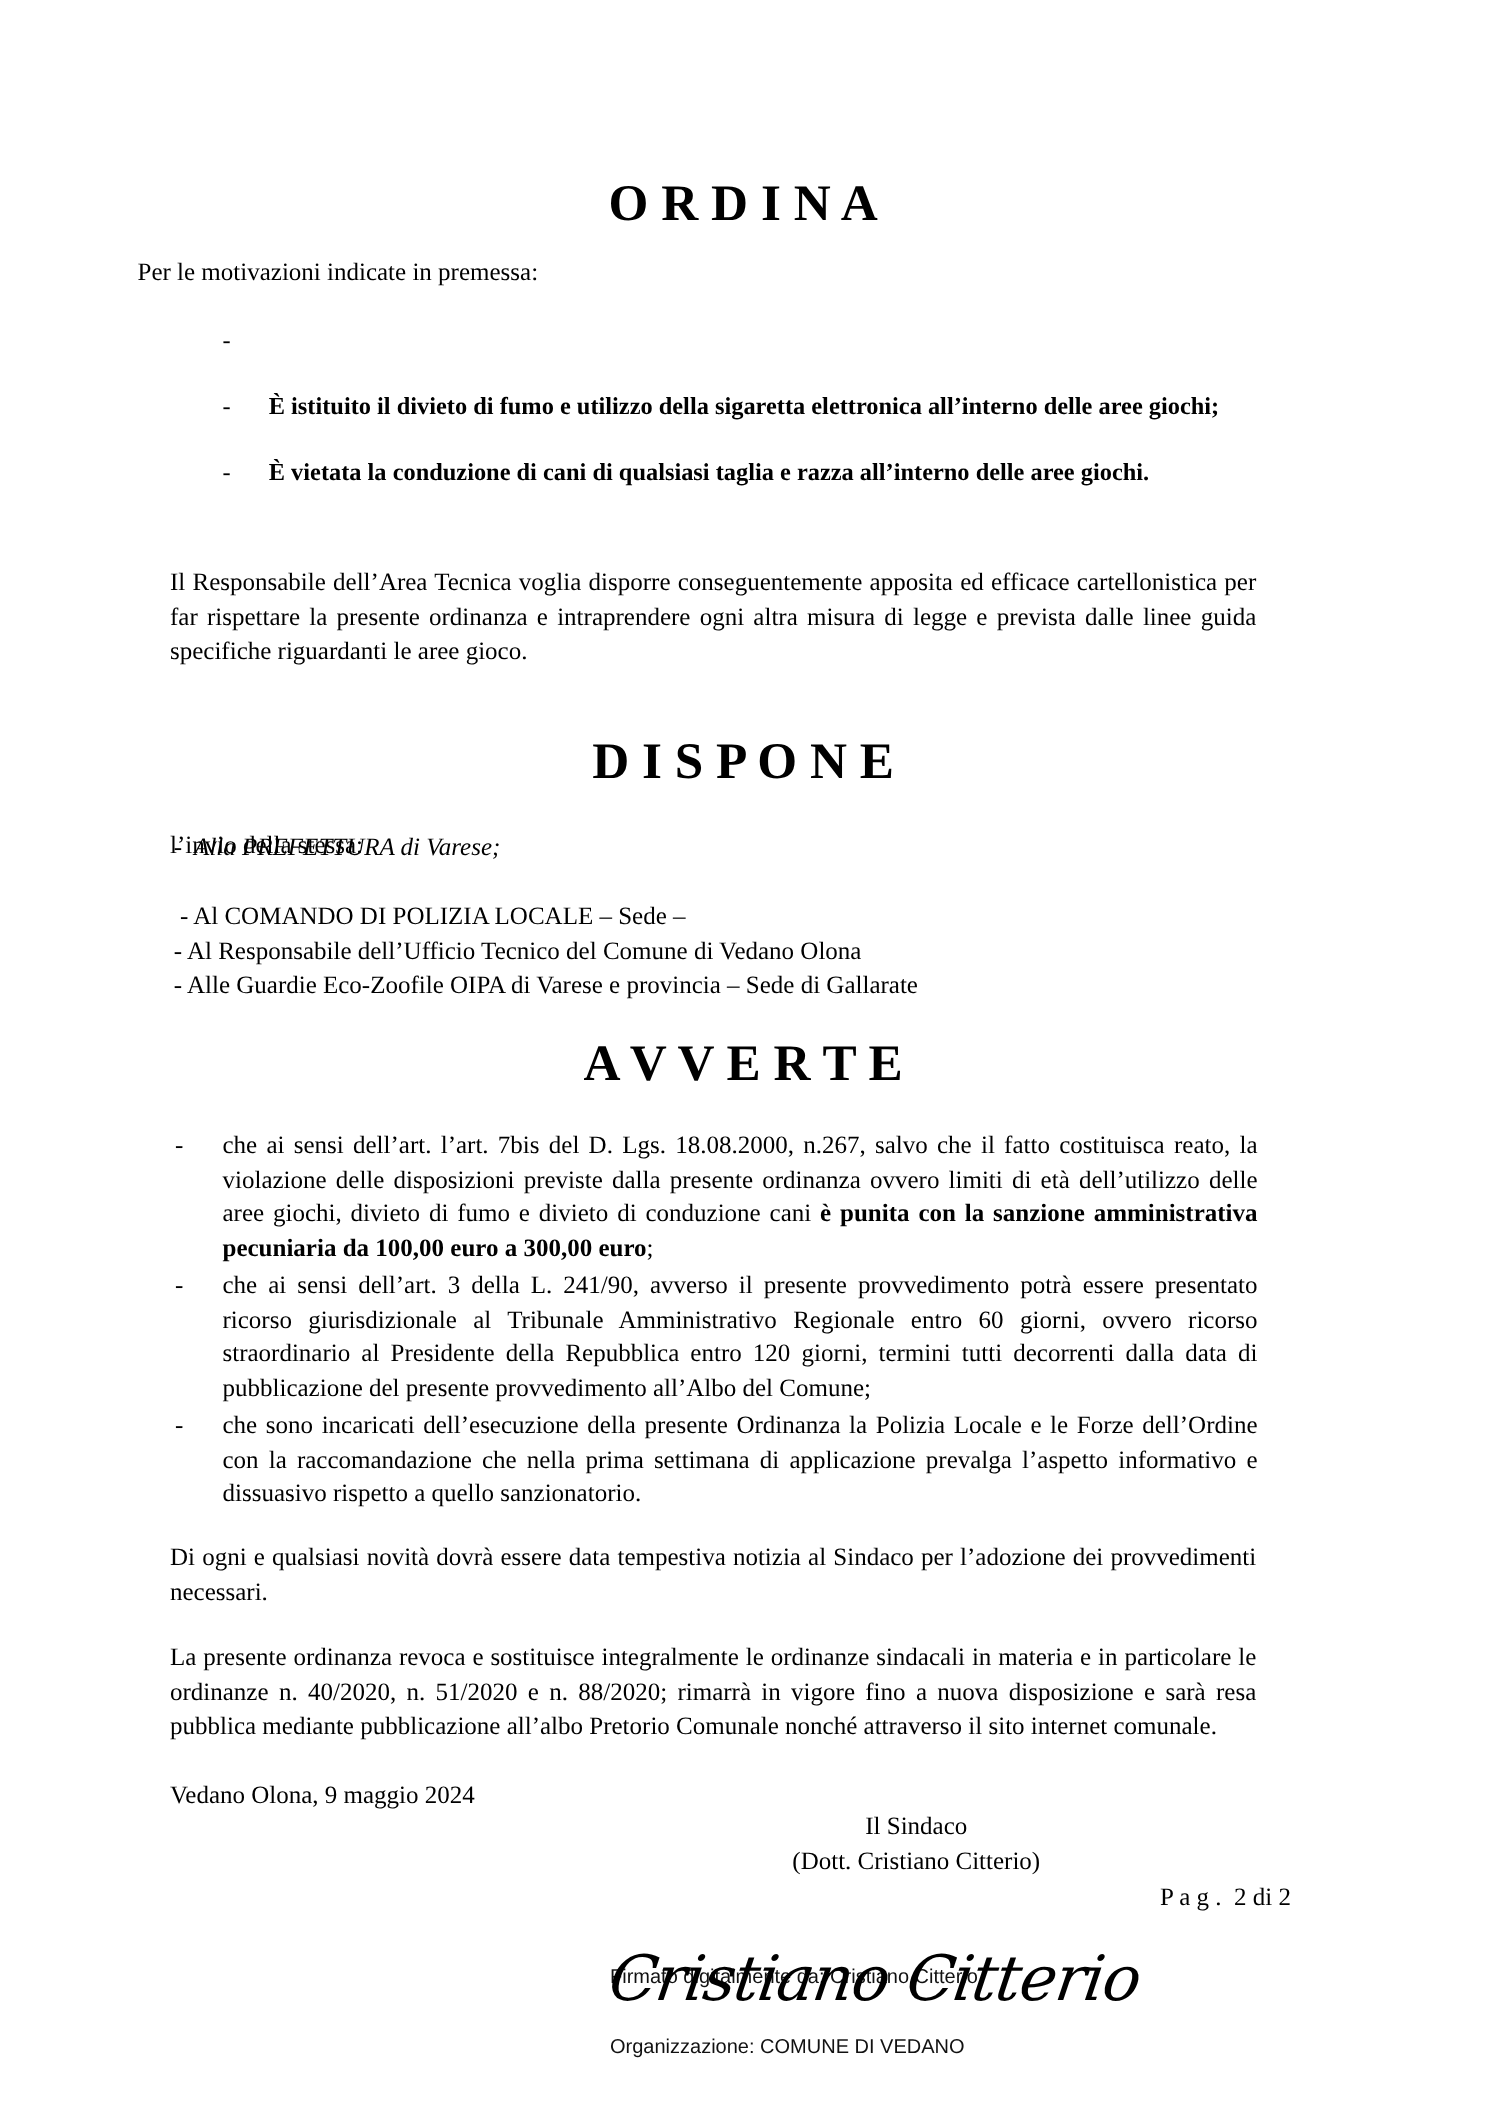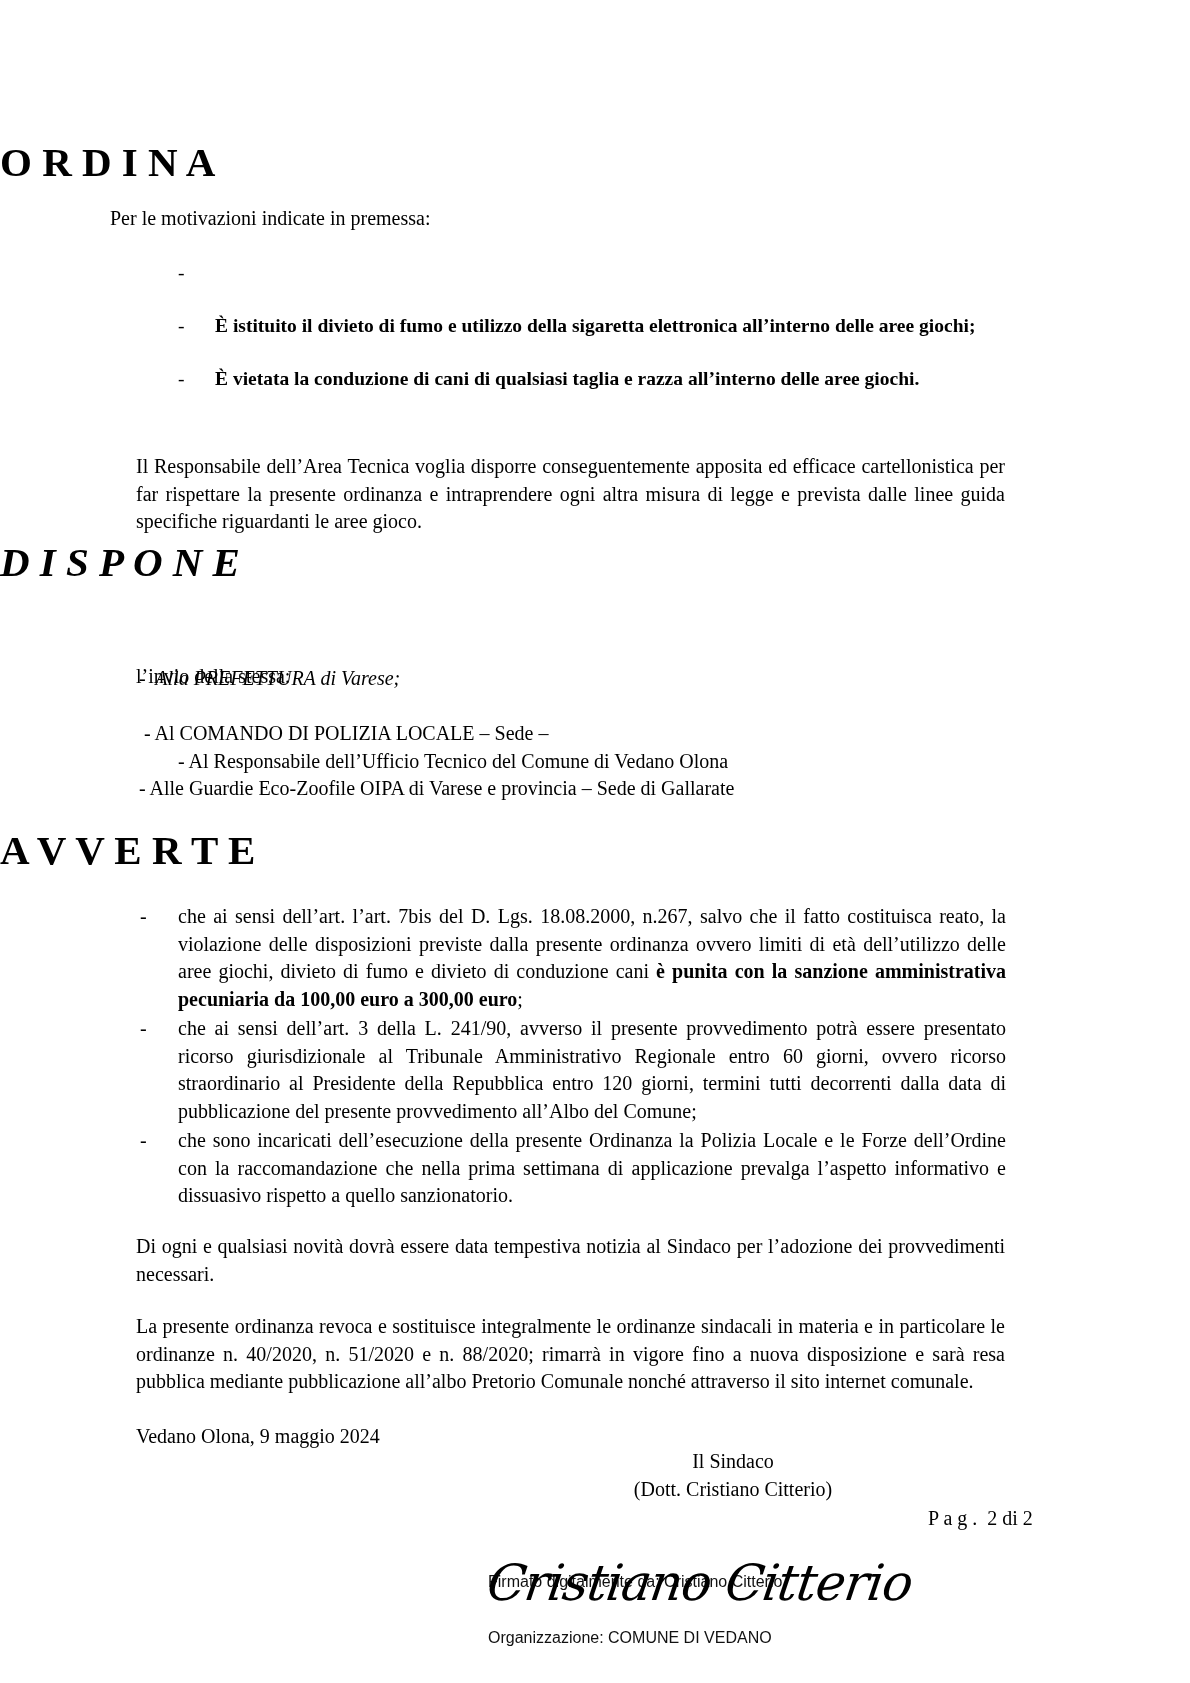--- a/index.html
+++ b/index.html
@@ -6,21 +6,21 @@
   .page{
     position:relative;
     width:1190px;height:1683px;
     background:#ffffff;color:#000;
     font-family:"Liberation Serif", serif;
     font-size:20px;line-height:27.5px;
     overflow:hidden;
   }
   .abs{position:absolute;}
   .heading{
-    left:0;width:1190px;
+    left:0;width:1190px;text-align:center;
     font-weight:bold;font-size:41px;line-height:44px;
     letter-spacing:1px;word-spacing:-2px;white-space:pre;
   }
   .intro{left:110px;width:900px;}
   .ord-row{left:178px;width:832px;font-weight:bold;white-space:nowrap;font-size:19.5px;}
   .ord-row .dash{position:absolute;left:0;top:0;font-weight:normal;}
   .ord-row .btxt{display:inline-block;margin-left:37px;}
   .para{left:136px;width:869px;text-align:justify;}
   .disp-item{left:139px;width:900px;white-space:pre;}
   .av-row{left:138px;width:868px;}
@@ -61,26 +61,26 @@
     <span class="dash">-</span>
     <span class="btxt">È istituito il divieto di fumo e utilizzo della sigaretta elettronica all’interno delle aree giochi;</span>
   </div>
   <div class="abs ord-row" style="top:365px;">
     <span class="dash">-</span>
     <span class="btxt">È vietata la conduzione di cani di qualsiasi taglia e razza all’interno delle aree giochi.</span>
   </div>
 
   <div class="abs para" style="top:453px;">Il Responsabile dell’Area Tecnica voglia disporre conseguentemente apposita ed efficace cartellonistica per far rispettare la presente ordinanza e intraprendere ogni altra misura di legge e prevista dalle linee guida specifiche riguardanti le aree gioco.</div>
 
-  <div class="abs heading" style="top:540px;font-style:italic;">D I S P O N E</div>
+  <div class="abs heading" style="top:586px;">D I S P O N E</div>
 
   <div class="abs dateline" style="top:663px;">l’invio della stessa:</div>
   <div class="abs disp-item" style="top:665px;font-style:italic;">-  Alla PREFETTURA di Varese;</div>
   <div class="abs disp-item" style="top:720px;"> - Al COMANDO DI POLIZIA LOCALE – Sede –</div>
-  <div class="abs disp-item" style="top:748px;margin-left:39px;">- Al Responsabile dell’Ufficio Tecnico del Comune di Vedano Olona</div>
+  <div class="abs disp-item" style="top:748px;">- Al Responsabile dell’Ufficio Tecnico del Comune di Vedano Olona</div>
   <div class="abs heading" style="top:828px;">A V V E R T E</div>
 
   <div class="abs disp-item" style="top:775px;">- Alle Guardie Eco-Zoofile OIPA di Varese e provincia – Sede di Gallarate</div>
 
   <div class="abs av-row" style="top:903px;">
     <span class="dash">-</span>
     <div class="av-text"><span>che ai sensi dell’art. l’art. 7bis del D. Lgs. 18.08.2000, n.267, salvo che il fatto costituisca reato, la violazione delle disposizioni previste dalla presente ordinanza ovvero limiti di età dell’utilizzo delle aree giochi, divieto di fumo e divieto di conduzione cani </span><b>è punita con la sanzione amministrativa pecuniaria da 100,00 euro a 300,00 euro</b><span>;</span></div>
   </div>
 
   <div class="abs av-row" style="top:1015px;">

